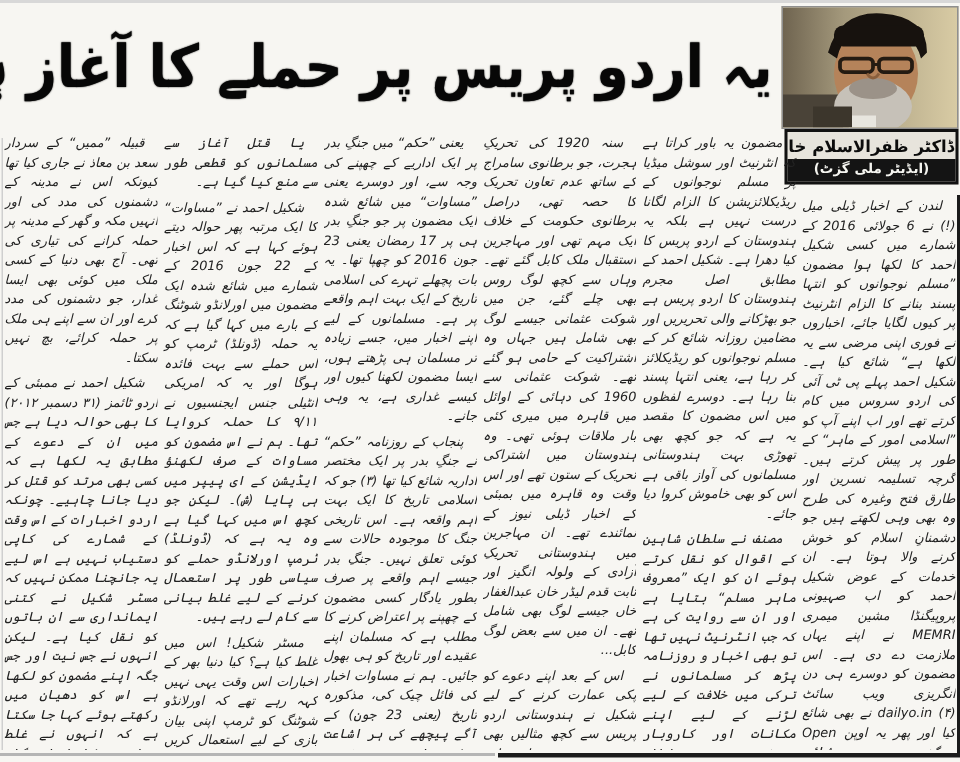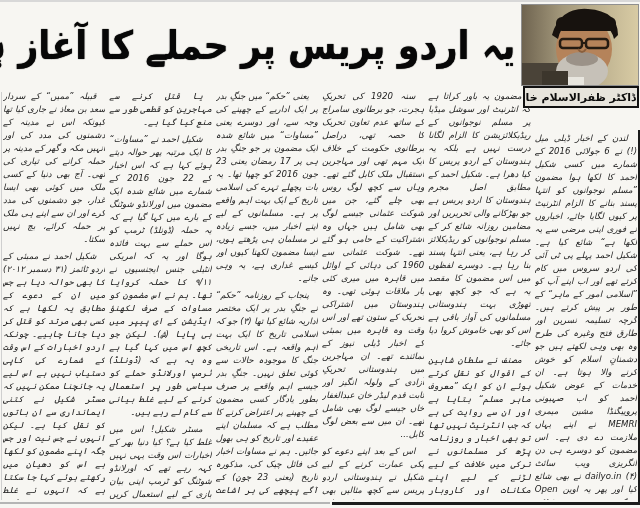--- a/index.html
+++ b/index.html
@@ -105,40 +105,41 @@
       <rect x="64" y="34" width="22" height="9" rx="3" fill="none" stroke="#241b12" stroke-width="2.5"></rect>
       <line x1="60" y1="38" x2="64" y2="38" stroke="#241b12" stroke-width="2"></line>
       <path d="M56 44 Q60 50 64 44" stroke="#8a5f3c" stroke-width="2" fill="none"></path>
       <rect x="44" y="72" width="18" height="8" fill="#e8e6df"></rect>
       <rect x="20" y="66" width="26" height="14" fill="#3c362c"></rect>
     </svg>
   </div>
 
   <div class="caption">
     <div class="cap-name">ڈاکٹر ظفرالاسلام خاں</div>
+    <div class="cap-role">(ایڈیٹر ملی گزٹ)</div>
   </div>
 
   <div class="columns">
     <div class="col first">
         <p class="para">لندن کے اخبار ڈیلی میل (!) نے 6 جولائی 2016 کے شمارے میں کسی شکیل احمد کا لکھا ہوا مضمون ”مسلم نوجوانوں کو انتہا پسند بنانے کا الزام انٹرنیٹ پر کیوں لگایا جائے، اخباروں نے فوری اپنی مرضی سے یہ لکھا ہے“ شائع کیا ہے۔ شکیل احمد پہلے پی ٹی آئی کی اردو سروس میں کام کرتے تھے اور اب اپنے آپ کو ”اسلامی امور کے ماہر“ کے طور پر پیش کرتے ہیں۔ گرچہ تسلیمہ نسرین اور طارق فتح وغیرہ کی طرح وہ بھی وہی لکھتے ہیں جو دشمنانِ اسلام کو خوش کرنے والا ہوتا ہے۔ ان خدمات کے عوض شکیل احمد کو اب صہیونی پروپیگنڈا مشین میمری MEMRI نے اپنے یہاں ملازمت دے دی ہے۔ اس مضمون کو دوسرے ہی دن انگریزی ویب سائٹ dailyo.in (۴) نے بھی شائع کیا اور پھر یہ اوپن Open میگزین میں بھی شائع ہوا۔</p>
       </div>
     <div class="col">
         <p class="para">مضمون یہ باور کراتا ہے کہ انٹرنیٹ اور سوشل میڈیا پر مسلم نوجوانوں کے ریڈیکلائزیشن کا الزام لگانا درست نہیں ہے بلکہ یہ ہندوستان کے اردو پریس کا کیا دھرا ہے۔ شکیل احمد کے مطابق اصل مجرم ہندوستان کا اردو پریس ہے جو بھڑکانے والی تحریریں اور مضامین روزانہ شائع کر کے مسلم نوجوانوں کو ریڈیکلائز کر رہا ہے، یعنی انتہا پسند بنا رہا ہے۔ دوسرے لفظوں میں اس مضمون کا مقصد یہ ہے کہ جو کچھ بھی تھوڑی بہت ہندوستانی مسلمانوں کی آواز باقی ہے اس کو بھی خاموش کروا دیا جائے۔</p>
         <p class="para">مصنف نے سلطان شاہین کے اقوال کو نقل کرتے ہوئے ان کو ایک ”معروف ماہر مسلم“ بتایا ہے اور ان سے روایت کی ہے کہ جب انٹرنیٹ نہیں تھا تو بھی اخبار و روزنامہ پڑھ کر مسلمانوں نے ترکی میں خلافت کے لیے لڑنے کے لیے اپنے مکانات اور کاروبار چھوڑ دیے تھے۔ یہ سلطان شاہین ہیں جن کے تعلقات مشکوک ہیں اور جو ایک مسلم مخالف ویب سائٹ چلاتے ہیں۔</p>
       </div>
     <div class="col">
         <p class="para">سنہ 1920 کی تحریکِ ہجرت، جو برطانوی سامراج کے ساتھ عدم تعاون تحریک کا حصہ تھی، دراصل برطانوی حکومت کے خلاف ایک مہم تھی اور مہاجرین استقبال ملک کابل گئے تھے۔ وہاں سے کچھ لوگ روس بھی چلے گئے، جن میں شوکت عثمانی جیسے لوگ بھی شامل ہیں جہاں وہ اشتراکیت کے حامی ہو گئے تھے۔ شوکت عثمانی سے 1960 کی دہائی کے اوائل میں قاہرہ میں میری کئی بار ملاقات ہوئی تھی۔ وہ ہندوستان میں اشتراکی تحریک کے ستون تھے اور اس وقت وہ قاہرہ میں بمبئی کے اخبار ڈیلی نیوز کے نمائندے تھے۔ ان مہاجرین میں ہندوستانی تحریکِ آزادی کے ولولہ انگیز اور ثابت قدم لیڈر خان عبدالغفار خاں جیسے لوگ بھی شامل تھے۔ ان میں سے بعض لوگ کابل...</p>
         <p class="para">اس کے بعد اپنے دعوے کو پکی عمارت کرنے کے لیے شکیل نے ہندوستانی اردو پریس سے کچھ مثالیں بھی دی ہیں، جن میں خاص طور پر دو اخبارات روزنامہ ”حکم“ اور ”مساوات“ پر اعتراض کیا ہے۔ پہلے...</p>
       </div>
     <div class="col">
         <p class="para">یعنی ”حکم“ میں جنگِ بدر پر ایک اداریے کے چھپنے کی وجہ سے، اور دوسرے یعنی ”مساوات“ میں شائع شدہ ایک مضمون پر جو جنگِ بدر ہی پر 17 رمضان یعنی 23 جون 2016 کو چھپا تھا۔ یہ بات پچھلے تہرے کی اسلامی تاریخ کے ایک بہت اہم واقعے پر ہے۔ مسلمانوں کے لیے اپنے اخبار میں، جسے زیادہ تر مسلمان ہی پڑھتے ہوں، ایسا مضمون لکھنا کیوں اور کیسے غداری ہے، یہ وہی جانے۔</p>
         <p class="para">پنجاب کے روزنامہ ”حکم“ نے جنگِ بدر پر ایک مختصر اداریہ شائع کیا تھا (۳) جو کہ اسلامی تاریخ کا ایک بہت اہم واقعہ ہے۔ اس تاریخی جنگ کا موجودہ حالات سے کوئی تعلق نہیں۔ جنگِ بدر جیسے اہم واقعے پر صرف بطور یادگار کسی مضمون کے چھپنے پر اعتراض کرنے کا مطلب ہے کہ مسلمان اپنے عقیدے اور تاریخ کو ہی بھول جائیں۔ ہم نے مساوات اخبار کی فائل چیک کی، مذکورہ تاریخ (یعنی 23 جون) کے آگے پیچھے کی ہر اشاعت دیکھی، اس میں وہ مضمون نہیں ملا جو شکیل احمد کی نظر میں بہت بھڑکاؤ اور قابلِ اعتراض ہے۔</p>
       </div>
     <div class="col">
-        <p class="para">یا قتل کرنے سے مہاجرین کو قطعی طور سے منع کیا گیا ہے۔</p>
+        <p class="para">یا قتل آغاز سے مسلمانوں کو قطعی طور سے منع کیا گیا ہے۔</p>
         <p class="para">شکیل احمد نے ”مساوات“ کا ایک مرتبہ پھر حوالہ دیتے ہوئے کہا ہے کہ اس اخبار کے 22 جون 2016 کے شمارے میں شائع شدہ ایک مضمون میں اورلانڈو شوٹنگ کے بارے میں کہا گیا ہے کہ یہ حملہ (ڈونلڈ) ٹرمپ کو اس حملے سے بہت فائدہ ہوگا اور یہ کہ امریکی انٹیلی جنس ایجنسیوں نے ۹/۱۱ کا حملہ کروایا تھا۔ ہم نے اس مضمون کو مساوات کے صرف لکھنؤ ایڈیشن کے ای پیپر میں ہی پایا (ش)۔ لیکن جو کچھ اس میں کہا گیا ہے وہ یہ ہے کہ (ڈونلڈ) ٹرمپ اورلانڈو حملے کو سیاسی طور پر استعمال کرنے کے لیے غلط بیانی سے کام لے رہے ہیں۔</p>
         <p class="para">مسٹر شکیل! اس میں غلط کیا ہے؟ کیا دنیا بھر کے اخبارات اس وقت یہی نہیں کہہ رہے تھے کہ اورلانڈو شوٹنگ کو ٹرمپ اپنی بیان بازی کے لیے استعمال کریں گے؟ پھر بھی یہ ان ہی باتوں سے کیا گیا۔</p>
       </div>
     <div class="col">
         <p class="para">قبیلہ ”ممیں“ کے سردار سعد بن معاذ نے جاری کیا تھا کیونکہ اس نے مدینہ کے دشمنوں کی مدد کی اور انہیں مکہ و گھر کے مدینہ پر حملہ کرانے کی تیاری کی تھی۔ آج بھی دنیا کے کسی ملک میں کوئی بھی ایسا غدار، جو دشمنوں کی مدد کرے اور ان سے اپنے ہی ملک پر حملہ کرائے، بچ نہیں سکتا۔</p>
         <p class="para">شکیل احمد نے ممبئی کے اردو ٹائمز (۳۱ دسمبر ۲۰۱۲) کا بھی حوالہ دیا ہے جس میں ان کے دعوے کے مطابق یہ لکھا ہے کہ کسی بھی مرتد کو قتل کر دیا جانا چاہیے۔ چونکہ اردو اخبارات کے اس وقت کے شمارے کی کاپی دستیاب نہیں ہے اس لیے یہ جانچنا ممکن نہیں کہ مسٹر شکیل نے کتنی ایمانداری سے ان باتوں کو نقل کیا ہے۔ لیکن انہوں نے جس نیت اور جس جگہ اپنے مضمون کو لکھا ہے اس کو دھیان میں رکھتے ہوئے کہا جا سکتا ہے کہ انہوں نے غلط بیانی سے کام لیا ہوگا۔ کسی مرتد کا قتل اتنی آسان بات نہیں ہے اور نہ کسی پرائیویٹ شخص کو ایسا کرنے کا اختیار ہے۔ معاصر قوانین میں خیانتِ عظمیٰ کی طرح ارتداد بھی ایک جیسا مستند جرم ہے۔</p>
       </div>
   </div>
 
   <div class="rule-right"></div>

